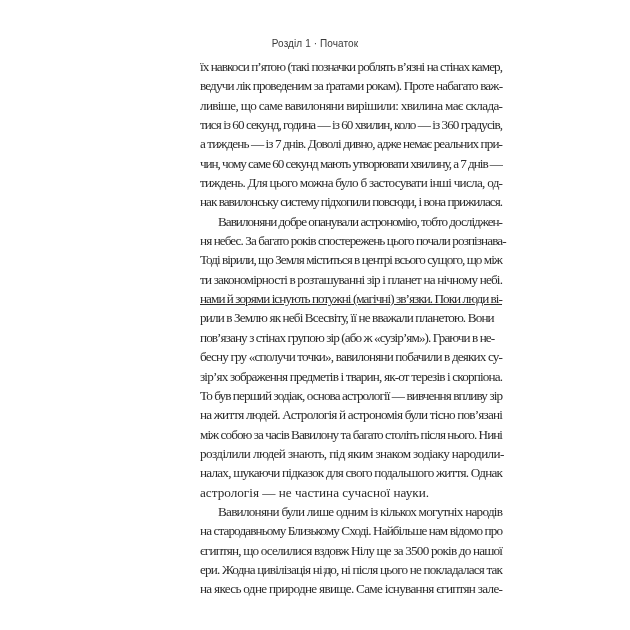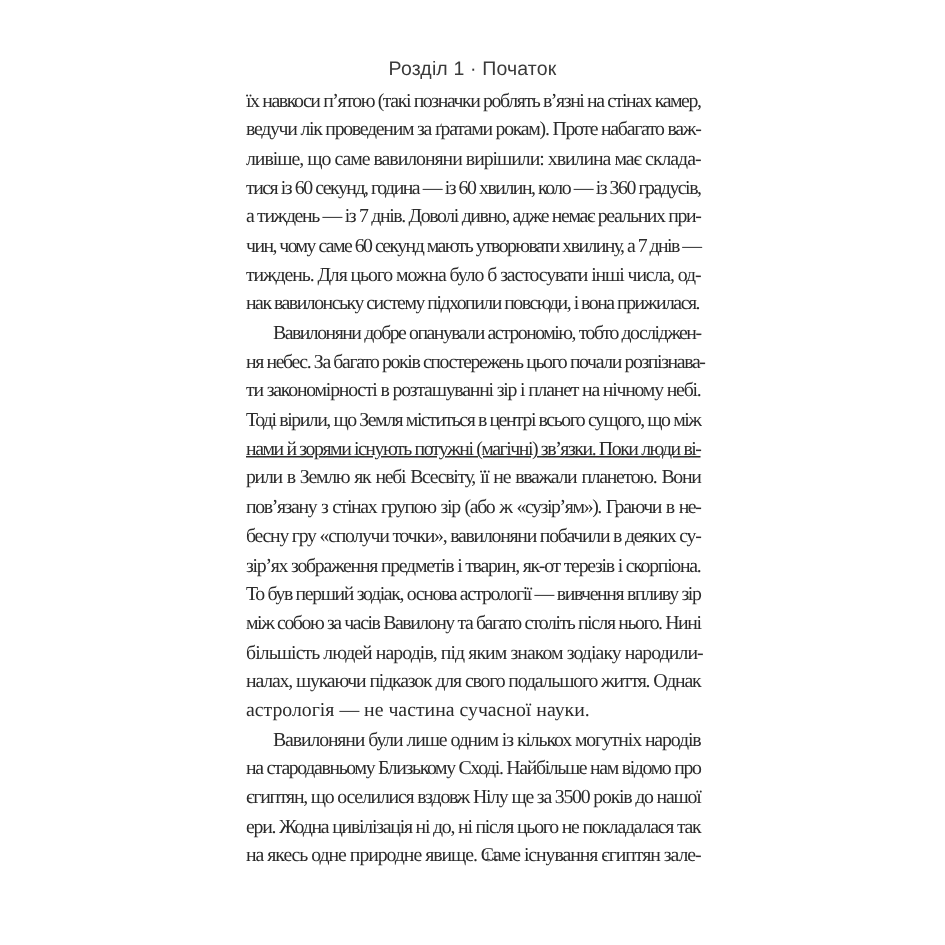--- a/index.html
+++ b/index.html
@@ -1,28 +1,28 @@
 <!DOCTYPE html>
 <html><head>
 <meta charset="utf-8">
 <style>
   html, body { margin: 0; padding: 0; background: #ffffff; }
   body { width: 630px; height: 630px; position: relative; overflow: hidden; }
   .page { position: absolute; left: 0; top: 0; width: 630px; height: 630px; background: #ffffff; }
   .running-head {
     position: absolute; top: 38px; left: 0; width: 630px; text-align: center;
-    font-family: "Liberation Sans", sans-serif; font-size: 13px; color: #3a3a3a; letter-spacing: 0.1px;
+    font-family: "Liberation Sans", sans-serif; font-size: 10px; color: #3a3a3a; letter-spacing: 0.1px;
   }
   .text-block {
     position: absolute; left: 164px; top: 57px; width: 303px;
     font-family: "Liberation Serif", serif; font-size: 13.2px; line-height: 19.35px; color: #2b2b2b;
   }
   .line {
     display: block; white-space: nowrap; text-align: justify; text-align-last: justify;
-    height: 19.35px; overflow: visible;
+    height: 19.35px; overflow: visible; margin-left: 36px;
   }
   .line.last { text-align-last: left; }
   .line.indent { padding-left: 18px; }
   .folio {
     position: absolute; top: 566px; left: 13px; width: 630px; text-align: center;
     font-family: "Liberation Sans", sans-serif; font-size: 8px; color: #444444; letter-spacing: 1px;
   }
 </style>
 </head>
 <body>
@@ -37,30 +37,31 @@
         <span class="line" style="letter-spacing: -0.677px;">ливіше, що саме вавилоняни вирішили: хвилина має склада-</span>
         <span class="line" style="letter-spacing: -0.982px;">тися із 60 секунд, година — із 60 хвилин, коло — із 360 градусів,</span>
         <span class="line" style="letter-spacing: -0.911px;">а тиждень — із 7 днів. Доволі дивно, адже немає реальних при-</span>
         <span class="line" style="letter-spacing: -1.047px;">чин, чому саме 60 секунд мають утворювати хвилину, а 7 днів —</span>
         <span class="line" style="letter-spacing: -0.732px;">тиждень. Для цього можна було б застосувати інші числа, од-</span>
         <span class="line last" style="letter-spacing: -0.99px;">нак вавилонську систему підхопили повсюди, і вона прижилася.</span>
       </div>
       <div>
         <span class="line indent" style="letter-spacing: -1.005px;">Вавилоняни добре опанували астрономію, тобто досліджен-</span>
         <span class="line" style="letter-spacing: -0.925px;">ня небес. За багато років спостережень цього почали розпізнава-</span>
+        <span class="line" style="letter-spacing: -0.971px;">Тоді вірили, що Земля міститься в центрі всього сущого, що між</span>
         <span class="line" style="letter-spacing: -0.811px;">ти закономірності в розташуванні зір і планет на нічному небі.</span>
-        <span class="line" style="letter-spacing: -0.971px;">Тоді вірили, що Земля міститься в центрі всього сущого, що між</span>
         <span class="line" style="letter-spacing: -0.957px; text-decoration: underline;">нами й зорями існують потужні (магічні) зв’язки. Поки люди ві-</span>
         <span class="line" style="letter-spacing: -0.863px;">рили в Землю як небі Всесвіту, її не вважали планетою. Вони</span>
         <span class="line" style="letter-spacing: -0.921px;">пов’язану з стінах групою зір (або ж «сузір’ям»). Граючи в не-</span>
         <span class="line" style="letter-spacing: -0.842px;">бесну гру «сполучи точки», вавилоняни побачили в деяких су-</span>
         <span class="line" style="letter-spacing: -0.846px;">зір’ях зображення предметів і тварин, як-от терезів і скорпіона.</span>
         <span class="line" style="letter-spacing: -0.915px;">То був перший зодіак, основа астрології — вивчення впливу зір</span>
+        <span class="line" style="letter-spacing: -0.799px;">на життя людей. Астрологія й астрономія були тісно пов’язані</span>
         <span class="line" style="letter-spacing: -0.955px;">між собою за часів Вавилону та багато століть після нього. Нині</span>
-        <span class="line" style="letter-spacing: -0.616px;">більшість людей народів, під яким знаком зодіаку народили-</span>
+        <span class="line" style="letter-spacing: -0.616px;">розділили людей знають, під яким знаком зодіаку народили-</span>
         <span class="line" style="letter-spacing: -0.781px;">налах, шукаючи підказок для свого подальшого життя. Однак</span>
         <span class="line last">астрологія — не частина сучасної науки.</span>
       </div>
       <div>
         <span class="line indent" style="letter-spacing: -0.751px;">Вавилоняни були лише одним із кількох могутніх народів</span>
         <span class="line" style="letter-spacing: -0.902px;">на стародавньому Близькому Сході. Найбільше нам відомо про</span>
         <span class="line" style="letter-spacing: -0.815px;">єгиптян, що оселилися вздовж Нілу ще за 3500 років до нашої</span>
         <span class="line" style="letter-spacing: -0.824px;">ери. Жодна цивілізація ні до, ні після цього не покладалася так</span>
         <span class="line" style="letter-spacing: -0.704px;">на якесь одне природне явище. Саме існування єгиптян зале-</span>
       </div>

